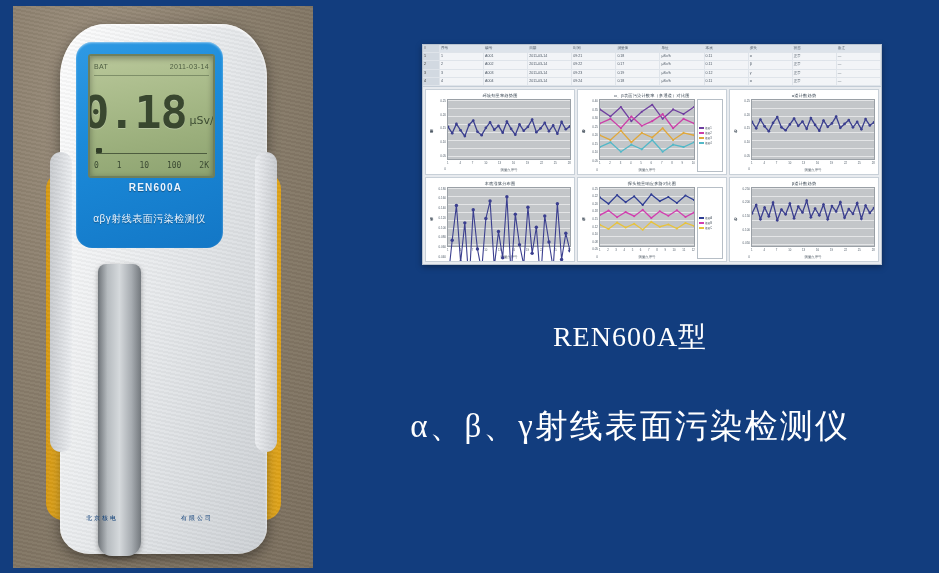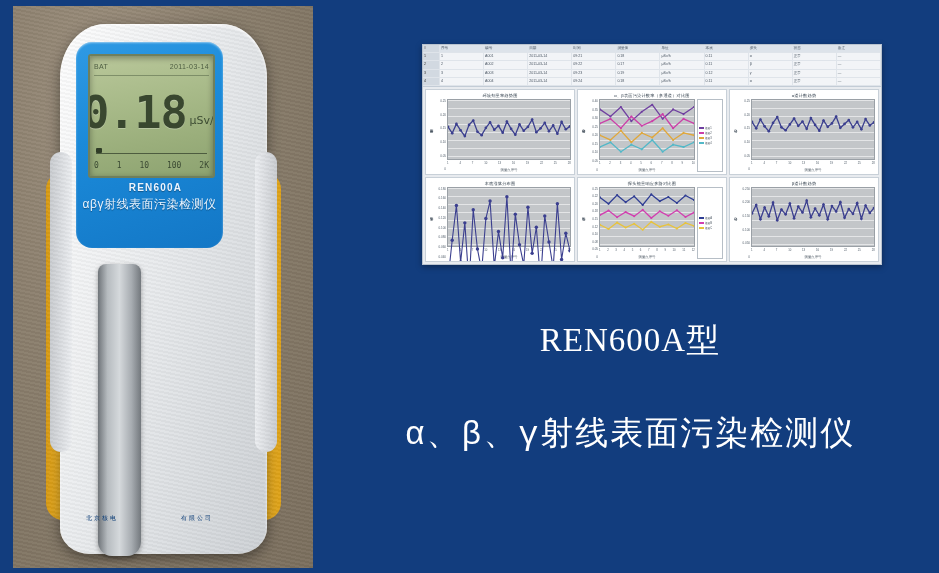--- a/index.html
+++ b/index.html
@@ -112,21 +112,21 @@
     position:absolute;left:4px;right:4px;bottom:4px;height:14px;
     display:flex;justify-content:space-between;align-items:center;
     color:#3b4a33;font-size:8px;font-family:"DejaVu Sans Mono", monospace;
   }
 
   .model-block{
     position:absolute;left:0;right:0;top:140px;text-align:center;color:#eaf4ff;
     text-shadow:0 1px 1px rgba(0,0,0,.35);
   }
   .model-name{font-size:10px;letter-spacing:1.2px;font-weight:700;padding-left:12px;}
-  .model-desc{font-size:12px;margin-top:3px;letter-spacing:.5px;}
+  .model-desc{font-size:10px;margin-top:19px;letter-spacing:.5px;}
 
   
   .face-bottom{
     position:absolute;left:30px;top:250px;width:147px;height:248px;
     background:linear-gradient(165deg,#2f9ae4 0%,#1d8cda 45%,#1277c5 100%);
     border-radius:14px;
     z-index:3;
     box-shadow:inset 0 1px 2px rgba(255,255,255,.45);
   }
   
@@ -230,24 +230,24 @@
   .lg-sw{width:5px;height:2.5px;flex:0 0 auto;}
   .spark{position:absolute;inset:0;}
 
   
   #caption{
     position:absolute;left:330px;top:318px;width:600px;
     color:#ffffff;text-align:center;
   }
   .cap-line1{
     font-family:"Liberation Serif", serif;
-    font-size:33px;letter-spacing:1px;margin-bottom:14px;
+    font-size:28px;letter-spacing:1px;margin-bottom:14px;
   }
   .cap-line2{
-    font-family:Liberation Mono, monospace;
+    font-family:Liberation Serif, serif;
     font-size:33px;letter-spacing:2px;white-space:nowrap;margin-top:48px;
   }
 </style>
 </head>
 <body>
 
 <div id="stage">
 
   <div id="photo">
     <div class="device">

